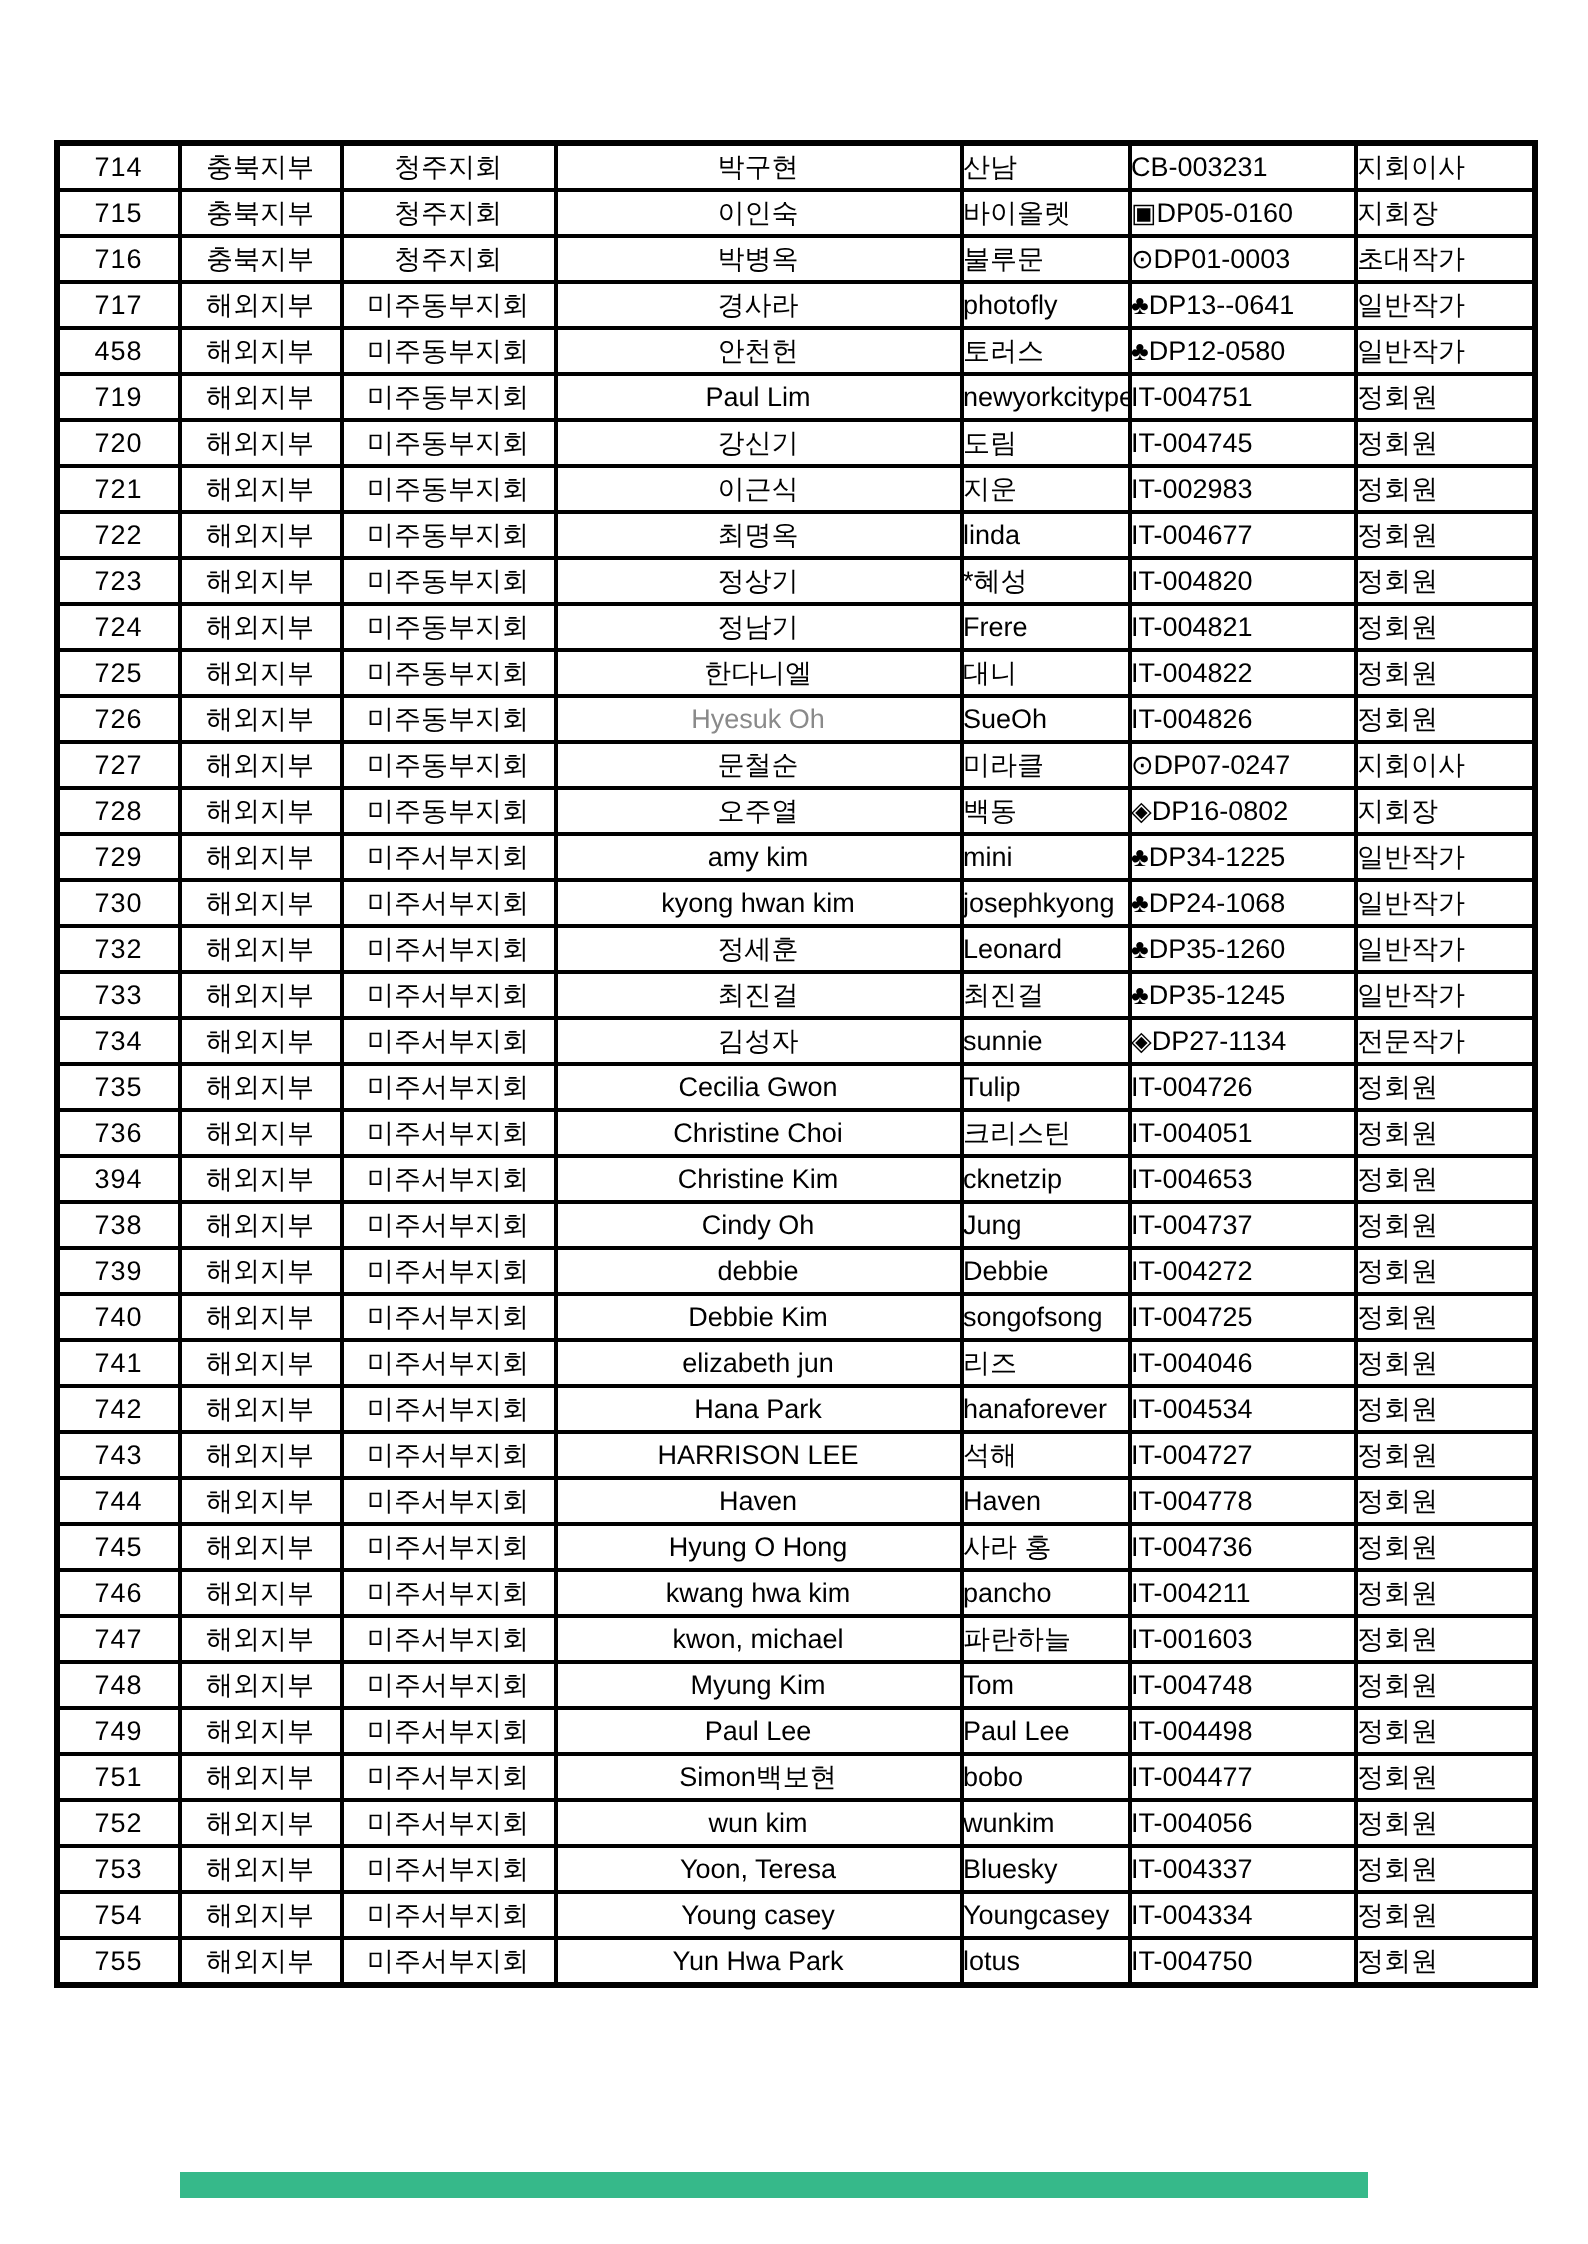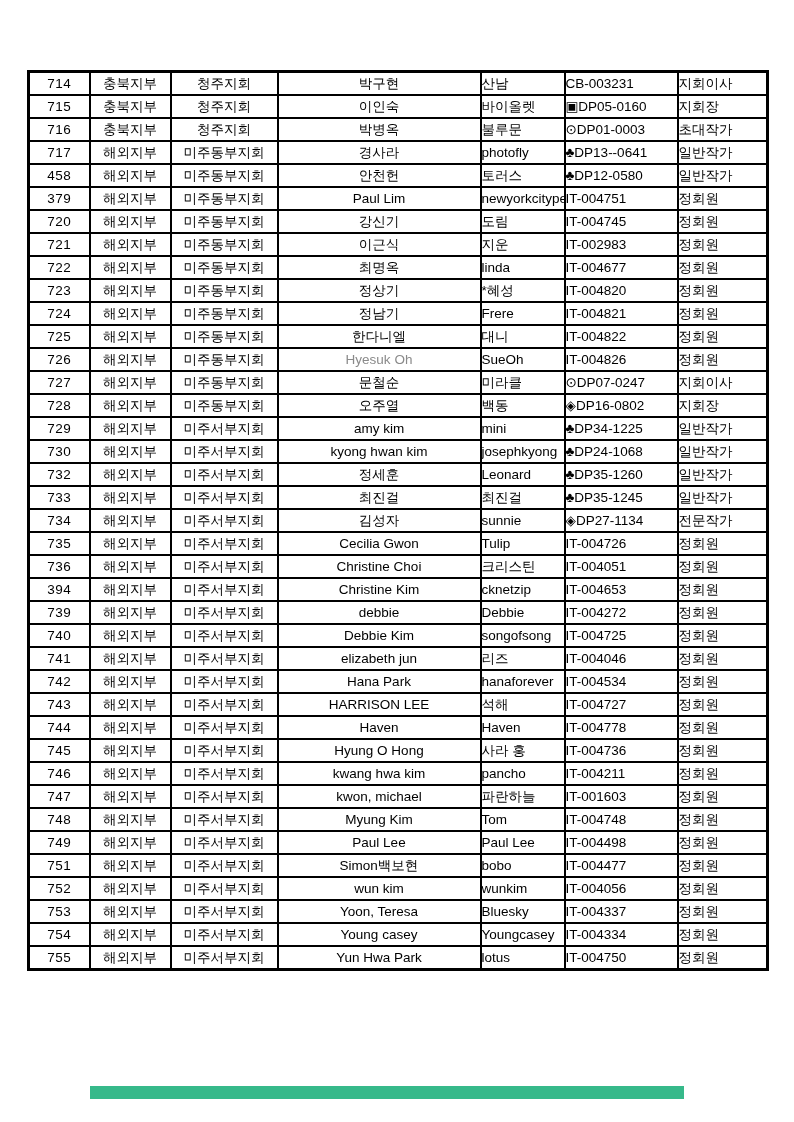--- a/index.html
+++ b/index.html
@@ -102,21 +102,21 @@
         <tr>
           <td class="c-no">458</td>
           <td class="c-center">해외지부</td>
           <td class="c-center">미주동부지회</td>
           <td class="c-center">안천헌</td>
           <td class="c-left">토러스</td>
           <td class="c-left">♣DP12-0580</td>
           <td class="c-left">일반작가</td>
         </tr>
         <tr>
-          <td class="c-no">379</td>
+          <td class="c-no">719</td>
           <td class="c-center">해외지부</td>
           <td class="c-center">미주동부지회</td>
           <td class="c-center">Paul Lim</td>
           <td class="c-left">newyorkcitypeop</td>
           <td class="c-left">IT-004751</td>
           <td class="c-left">정회원</td>
         </tr>
         <tr>
           <td class="c-no">720</td>
           <td class="c-center">해외지부</td>
@@ -261,20 +261,29 @@
           <td class="c-left">IT-004051</td>
           <td class="c-left">정회원</td>
         </tr>
         <tr>
           <td class="c-no">394</td>
           <td class="c-center">해외지부</td>
           <td class="c-center">미주서부지회</td>
           <td class="c-center">Christine Kim</td>
           <td class="c-left">cknetzip</td>
           <td class="c-left">IT-004653</td>
+          <td class="c-left">정회원</td>
+        </tr>
+        <tr>
+          <td class="c-no">738</td>
+          <td class="c-center">해외지부</td>
+          <td class="c-center">미주서부지회</td>
+          <td class="c-center">Cindy Oh</td>
+          <td class="c-left">Jung</td>
+          <td class="c-left">IT-004737</td>
           <td class="c-left">정회원</td>
         </tr>
         <tr>
           <td class="c-no">739</td>
           <td class="c-center">해외지부</td>
           <td class="c-center">미주서부지회</td>
           <td class="c-center">debbie</td>
           <td class="c-left">Debbie</td>
           <td class="c-left">IT-004272</td>
           <td class="c-left">정회원</td>

